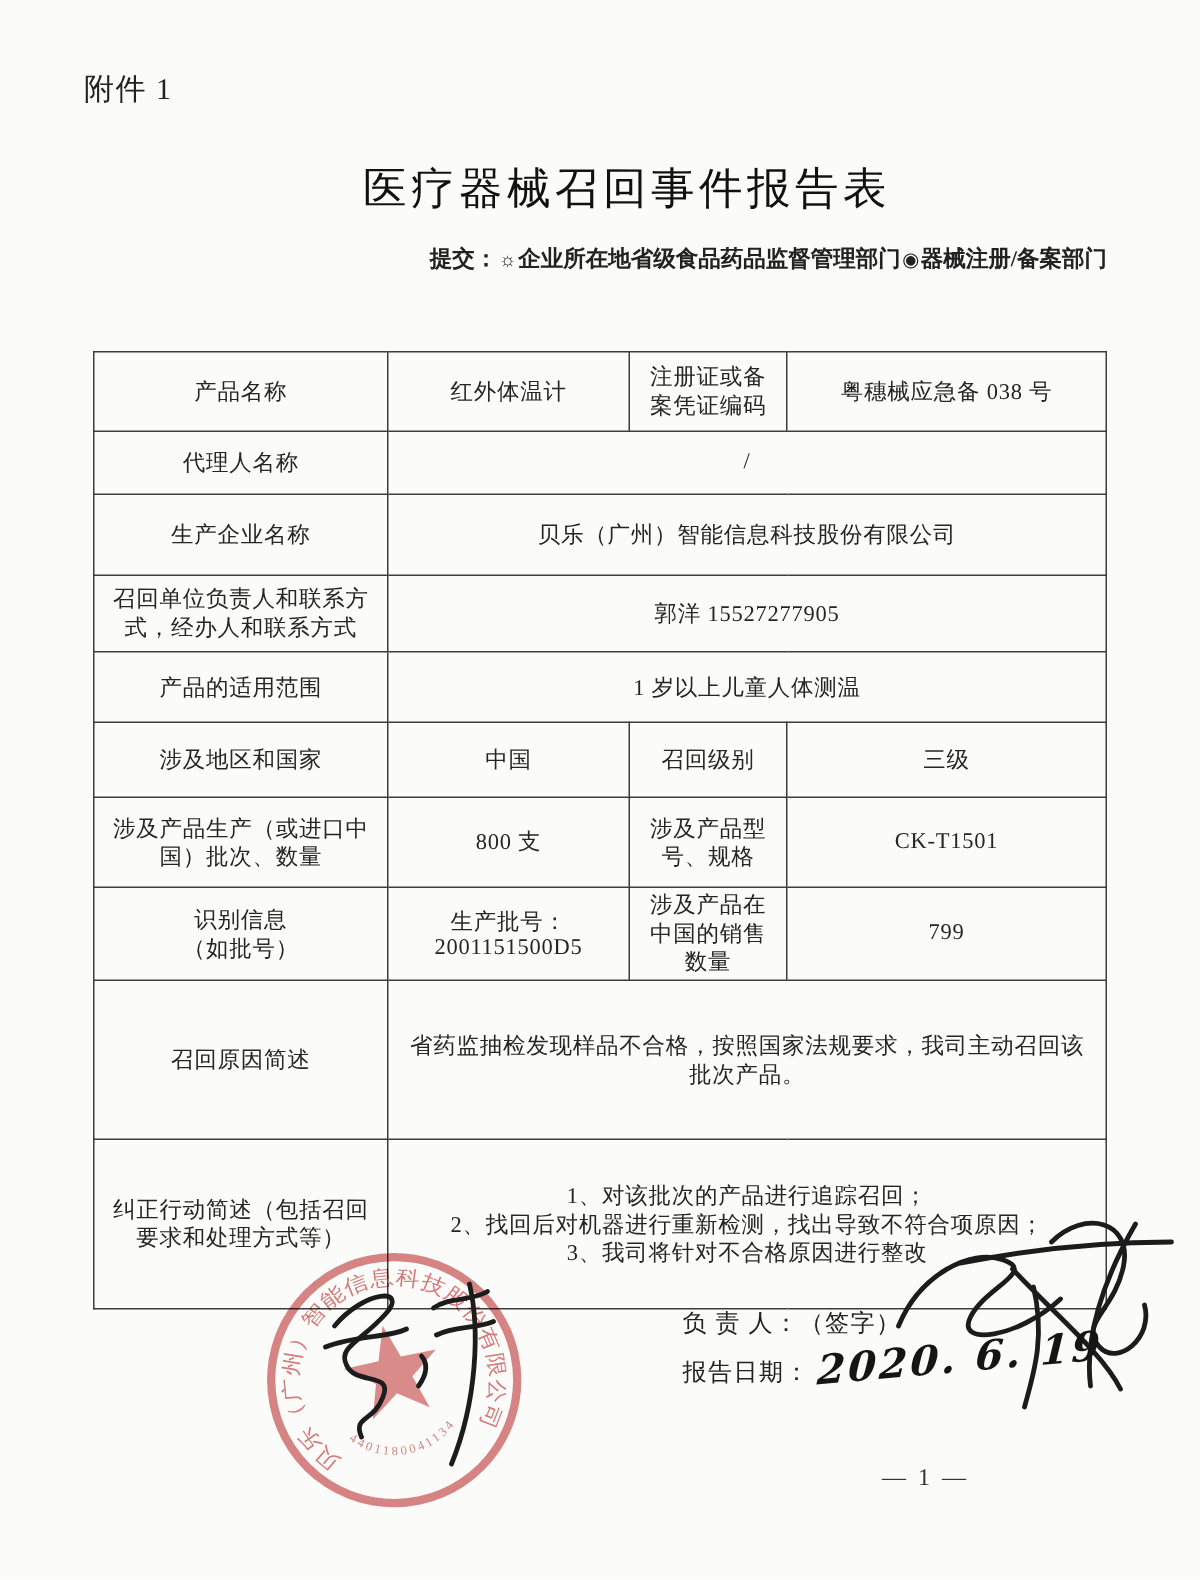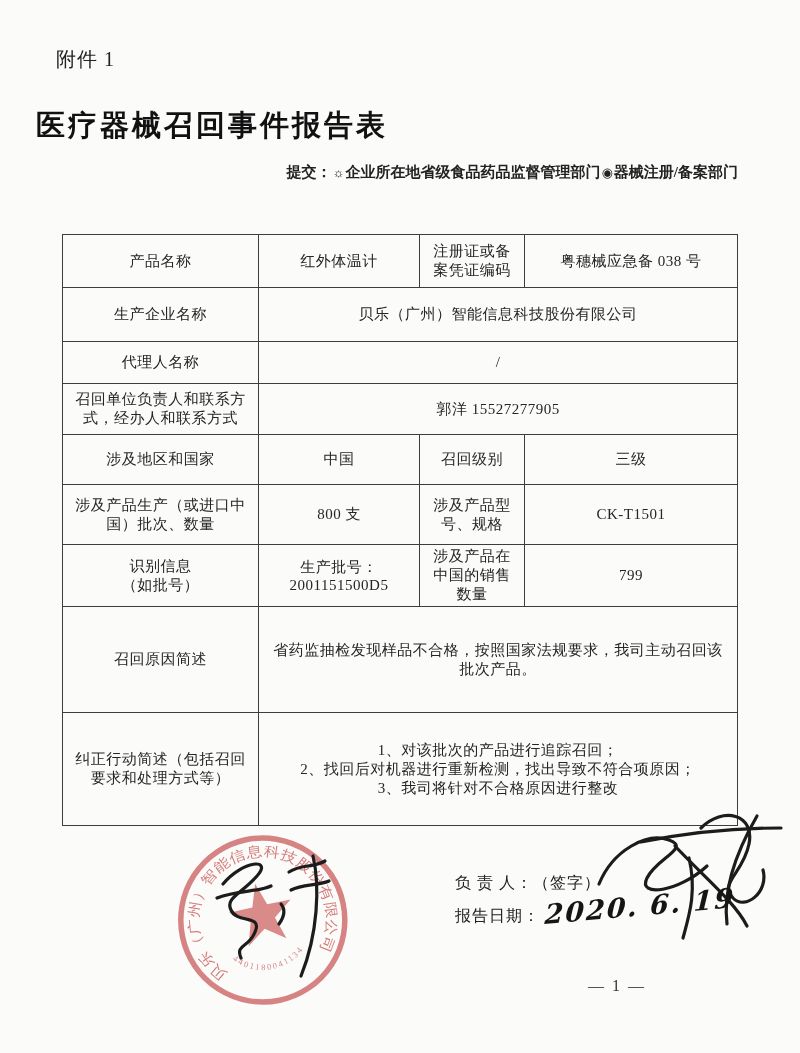--- a/index.html
+++ b/index.html
@@ -11,21 +11,21 @@
     position:relative;
     overflow:hidden;
   }
   .page{position:absolute;inset:0;}
   .attachment{
     position:absolute;left:56px;top:46px;
     font-size:20px;letter-spacing:1px;color:#222;
   }
   .title{
     position:absolute;left:0;right:0;top:106px;
-    font-size:29px;font-weight:bold;
+    text-align:center;font-size:29px;font-weight:normal;
     letter-spacing:3px;color:#111;margin:0;padding-left:36px;
   }
   .submit-row{
     position:absolute;left:56px;top:163px;width:682px;
     display:flex;justify-content:flex-end;
     font-size:15px;font-weight:bold;color:#222;
   }
   .bullet{font-size:13px;padding:0 1px;}
   table.form{
     position:absolute;left:62px;top:203px;
@@ -97,31 +97,35 @@
         <col style="width:105px">
         <col style="width:213px">
     </colgroup>
     <tbody>
         <tr style="height:53px">
       <td>产品名称</td>
       <td>红外体温计</td>
       <td>注册证或备案凭证编码</td>
       <td>粤穗械应急备 038 号</td>
     </tr>
+    <tr style="height:42px">
+      <td>代理人名称</td>
+      <td colspan="3">/</td>
+    </tr>
     <tr style="height:54px">
       <td>生产企业名称</td>
       <td colspan="3">贝乐（广州）智能信息科技股份有限公司</td>
     </tr>
-    <tr style="height:42px">
-      <td>代理人名称</td>
-      <td colspan="3">/</td>
-    </tr>
     <tr style="height:51px">
       <td>召回单位负责人和联系方式，经办人和联系方式</td>
       <td colspan="3">郭洋 15527277905</td>
+    </tr>
+    <tr style="height:47px">
+      <td>产品的适用范围</td>
+      <td colspan="3">1 岁以上儿童人体测温</td>
     </tr>
     <tr style="height:50px">
       <td>涉及地区和国家</td>
       <td>中国</td>
       <td>召回级别</td>
       <td>三级</td>
     </tr>
     <tr style="height:60px">
       <td>涉及产品生产（或进口中国）批次、数量</td>
       <td>800 支</td>

